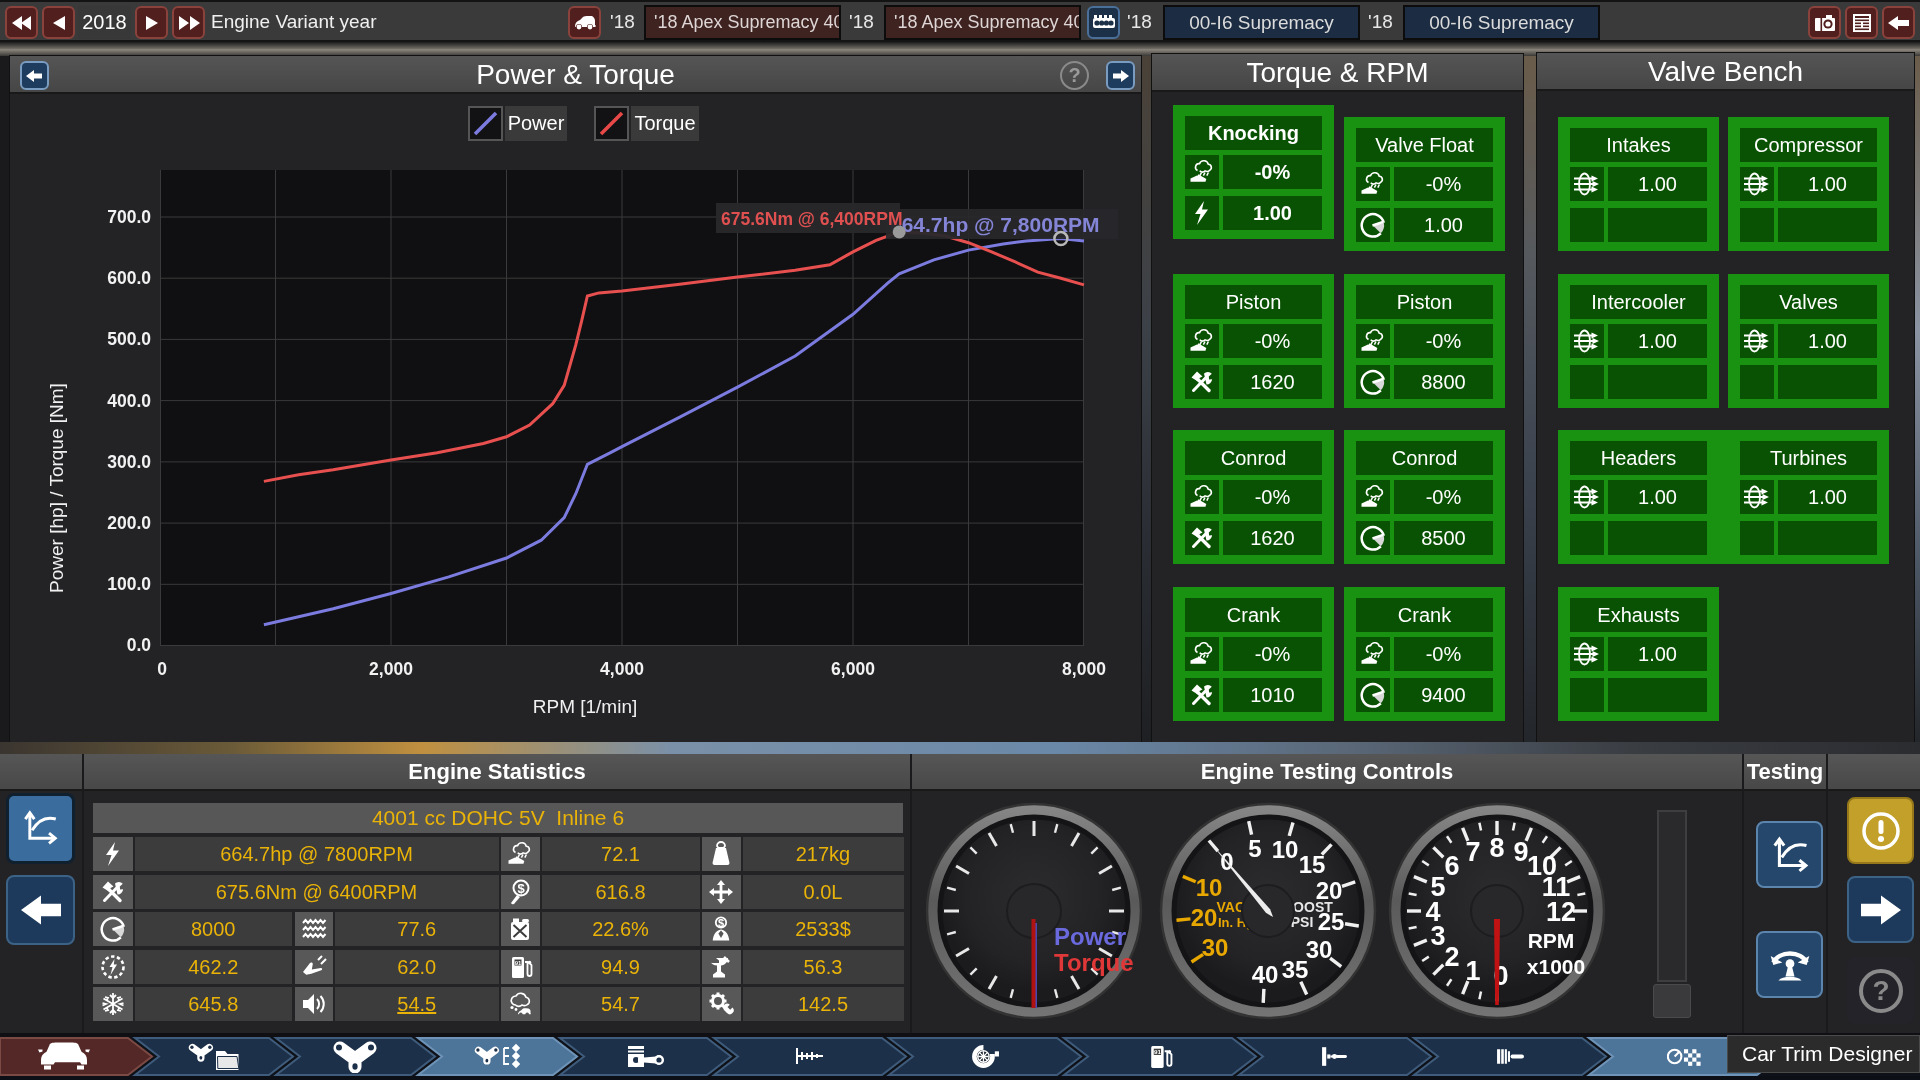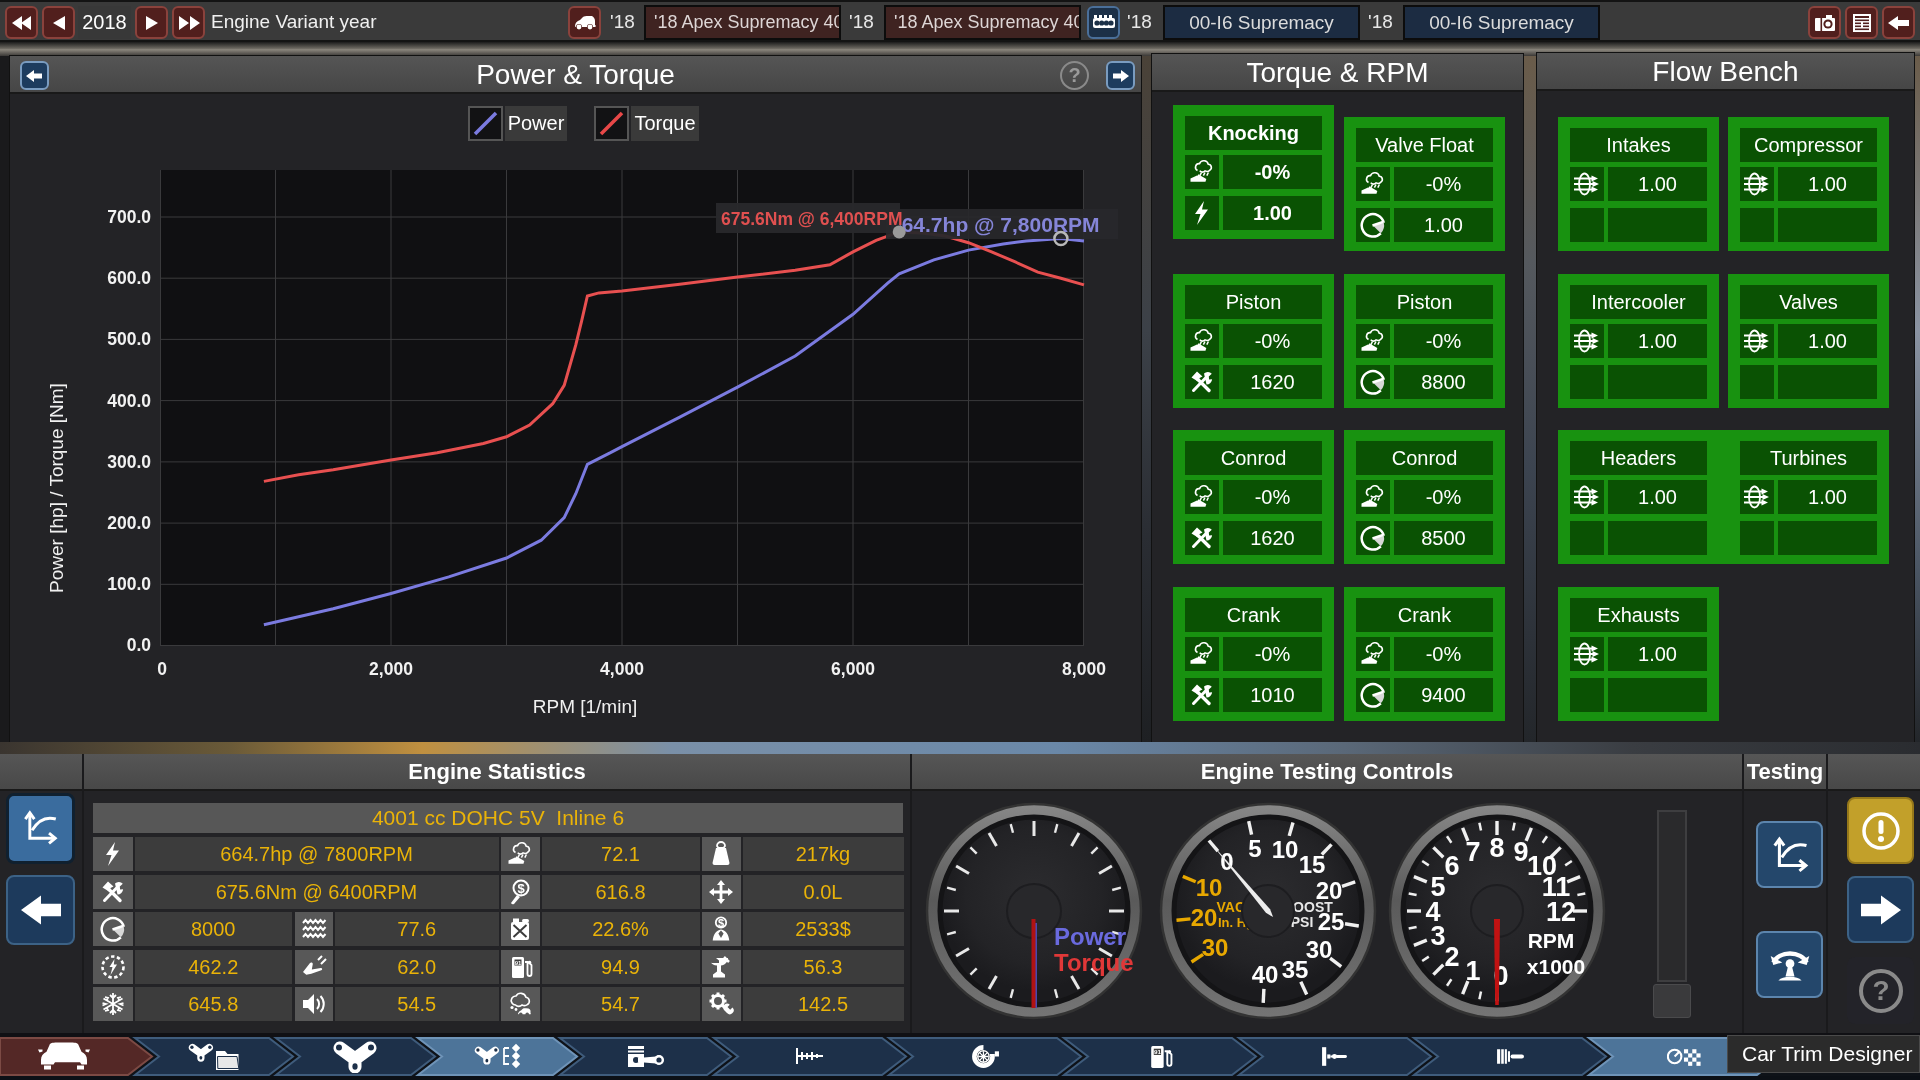--- a/index.html
+++ b/index.html
@@ -509,21 +509,21 @@
         <div class="gcell gico" style="top:91px;">
           <svg width="26" height="26" viewBox="0 0 26 26">
             <use href="#gaugeico"></use>
           </svg>
         </div>
         <div class="gcell gval" style="top:91px;">9400</div>
       </div>
 </div>
 
 <div class="panel" id="fbpanel" style="left:1537px;top:53px;width:377px;height:689px;">
-  <div class="phead">Flow Bench</div>
+  <div class="phead">Valve Bench</div>
   <div class="gcard" style="left:21px;top:64px;">
         <div class="gcell gtitle">Intakes</div>
         <div class="gcell gico" style="top:50px;">
           <svg width="26" height="26" viewBox="0 0 26 26">
             <use href="#flowico"></use>
           </svg>
         </div>
         <div class="gcell gval" style="top:50px;">1.00</div>
         <div class="gcell gico" style="top:91px;"></div>
         <div class="gcell gval" style="top:91px;"></div>
@@ -702,21 +702,21 @@
         <svg width="26" height="26" viewBox="0 0 26 26">
           <use href="#snow"></use>
         </svg>
       </div>
   <div class="scell" style="left:50.5px;top:196px;width:157.5px;height:34px;line-height:34px;">645.8</div>
   <div class="sico" style="left:210.5px;top:196px;width:38.5px;height:34px;">
         <svg width="26" height="26" viewBox="0 0 26 26">
           <use href="#speaker"></use>
         </svg>
       </div>
-  <div class="scell" style="left:251px;top:196px;width:163.5px;height:34px;line-height:34px;">54.5</div>
+  <div class="scell" style="left:251px;top:196px;width:163.5px;height:34px;line-height:34px;text-decoration:underline;">54.5</div>
   <div class="sico" style="left:416.5px;top:196px;width:39px;height:34px;">
         <svg width="26" height="26" viewBox="0 0 26 26">
           <use href="#cloudcar"></use>
         </svg>
       </div>
   <div class="scell" style="left:457.5px;top:196px;width:158px;height:34px;line-height:34px;">54.7</div>
   <div class="sico" style="left:617.5px;top:196px;width:39px;height:34px;">
         <svg width="26" height="26" viewBox="0 0 26 26">
           <use href="#gearwrench"></use>
         </svg>

